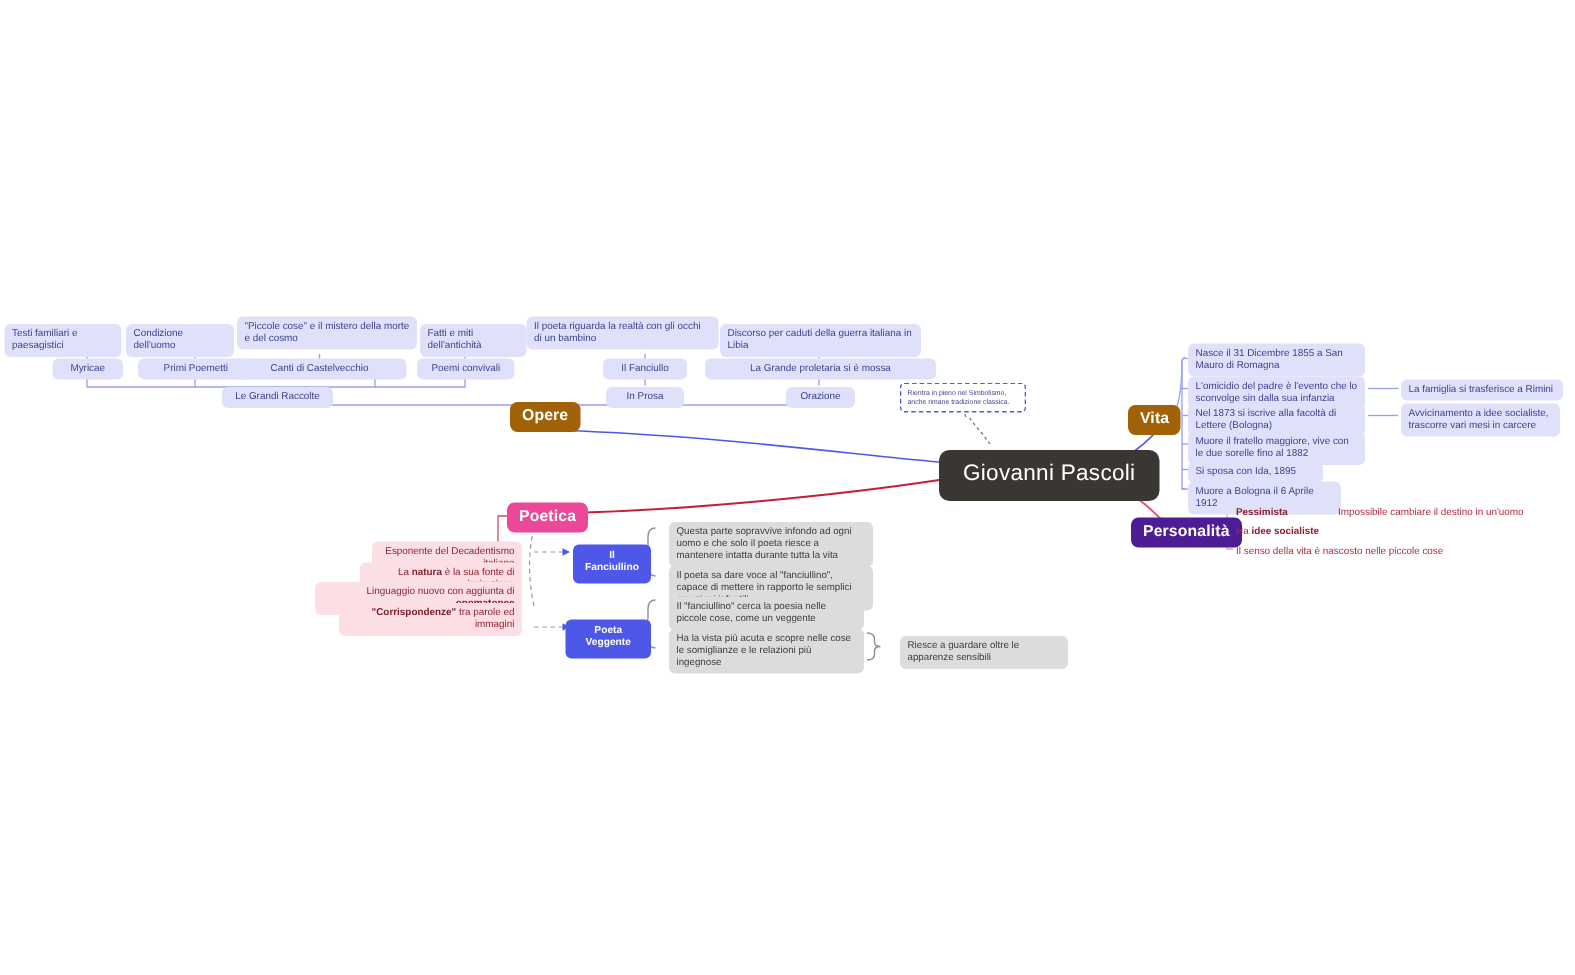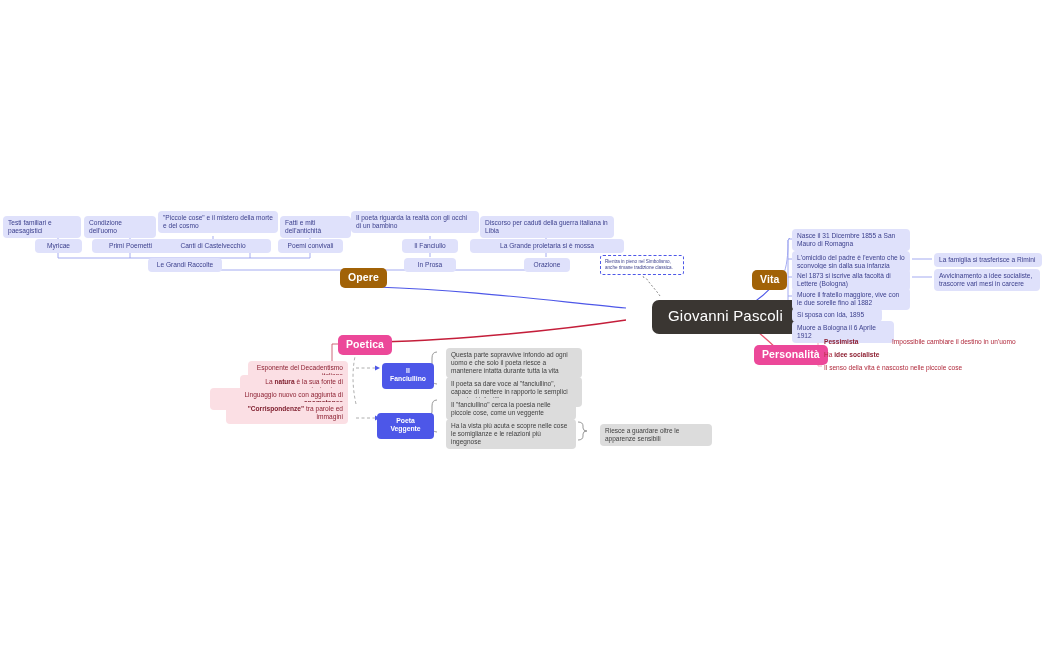--- a/index.html
+++ b/index.html
@@ -41,21 +41,21 @@
   .badge {
     color: #ffffff;
     border-radius: 5px;
     font-size: 10.5px;
     font-weight: bold;
     padding: 3px 8px 4px 8px;
     letter-spacing: .1px;
   }
   .badge.blue { background: #a16207; }
   .badge.red  { background: #ec4899; }
-  .badge.pink { background: #ec4899; }
+  .badge.pink { background: #4c1d95; }
 
   
   .subbadge {
     background: #4d57e8;
     color: #ffffff;
     border-radius: 4px;
     font-size: 6.8px;
     font-weight: bold;
     padding: 4px 7px 5px 7px;
     text-align: center;
@@ -173,21 +173,21 @@
     <polygon points="380,368 375,365.5 375,370.5" fill="#4d57e8"></polygon>
     <polygon points="380,418 375,415.5 375,420.5" fill="#4d57e8"></polygon>
 
     <path d="M437,352 q-5,0 -5,6 l0,6 q0,4 -4,4 q4,0 4,4 l0,6 q0,6 5,6" stroke="#8d8d8d" stroke-width="0.9" fill="none"></path>
 
     <path d="M437,400 q-5,0 -5,6 l0,6 q0,4 -4,4 q4,0 4,4 l0,6 q0,6 5,6" stroke="#8d8d8d" stroke-width="0.9" fill="none"></path>
 
     <path d="M578,422 q5,0 5,4 l0,2 q0,3 4,3 q-4,0 -4,3 l0,2 q0,4 -5,4" stroke="#8d8d8d" stroke-width="0.9" fill="none"></path>
   </svg>
 
-  <div class="node root" style="left:652px; top:300px;">Giovanni Pascoli</div>
+  <div class="node root" style="left:626px; top:300px;">Giovanni Pascoli</div>
 
   <div class="node note" style="left:600px; top:255px; width:84px;">Rientra in pieno nel Simbolismo, anche rimane tradizione classica.</div>
 
   <div class="node badge blue" style="left:340px; top:268px;">Opere</div>
 
   <div class="node lav t-center" style="left:148px; top:258px; width:74px;">Le Grandi Raccolte</div>
 
   <div class="node lav t-center" style="left:35px; top:239px; width:47px;">Myricae</div>
   <div class="node lav t-center" style="left:92px; top:239px; width:77px;">Primi Poemetti</div>
   <div class="node lav t-center" style="left:155px; top:239px; width:116px;">Canti di Castelvecchio</div>

